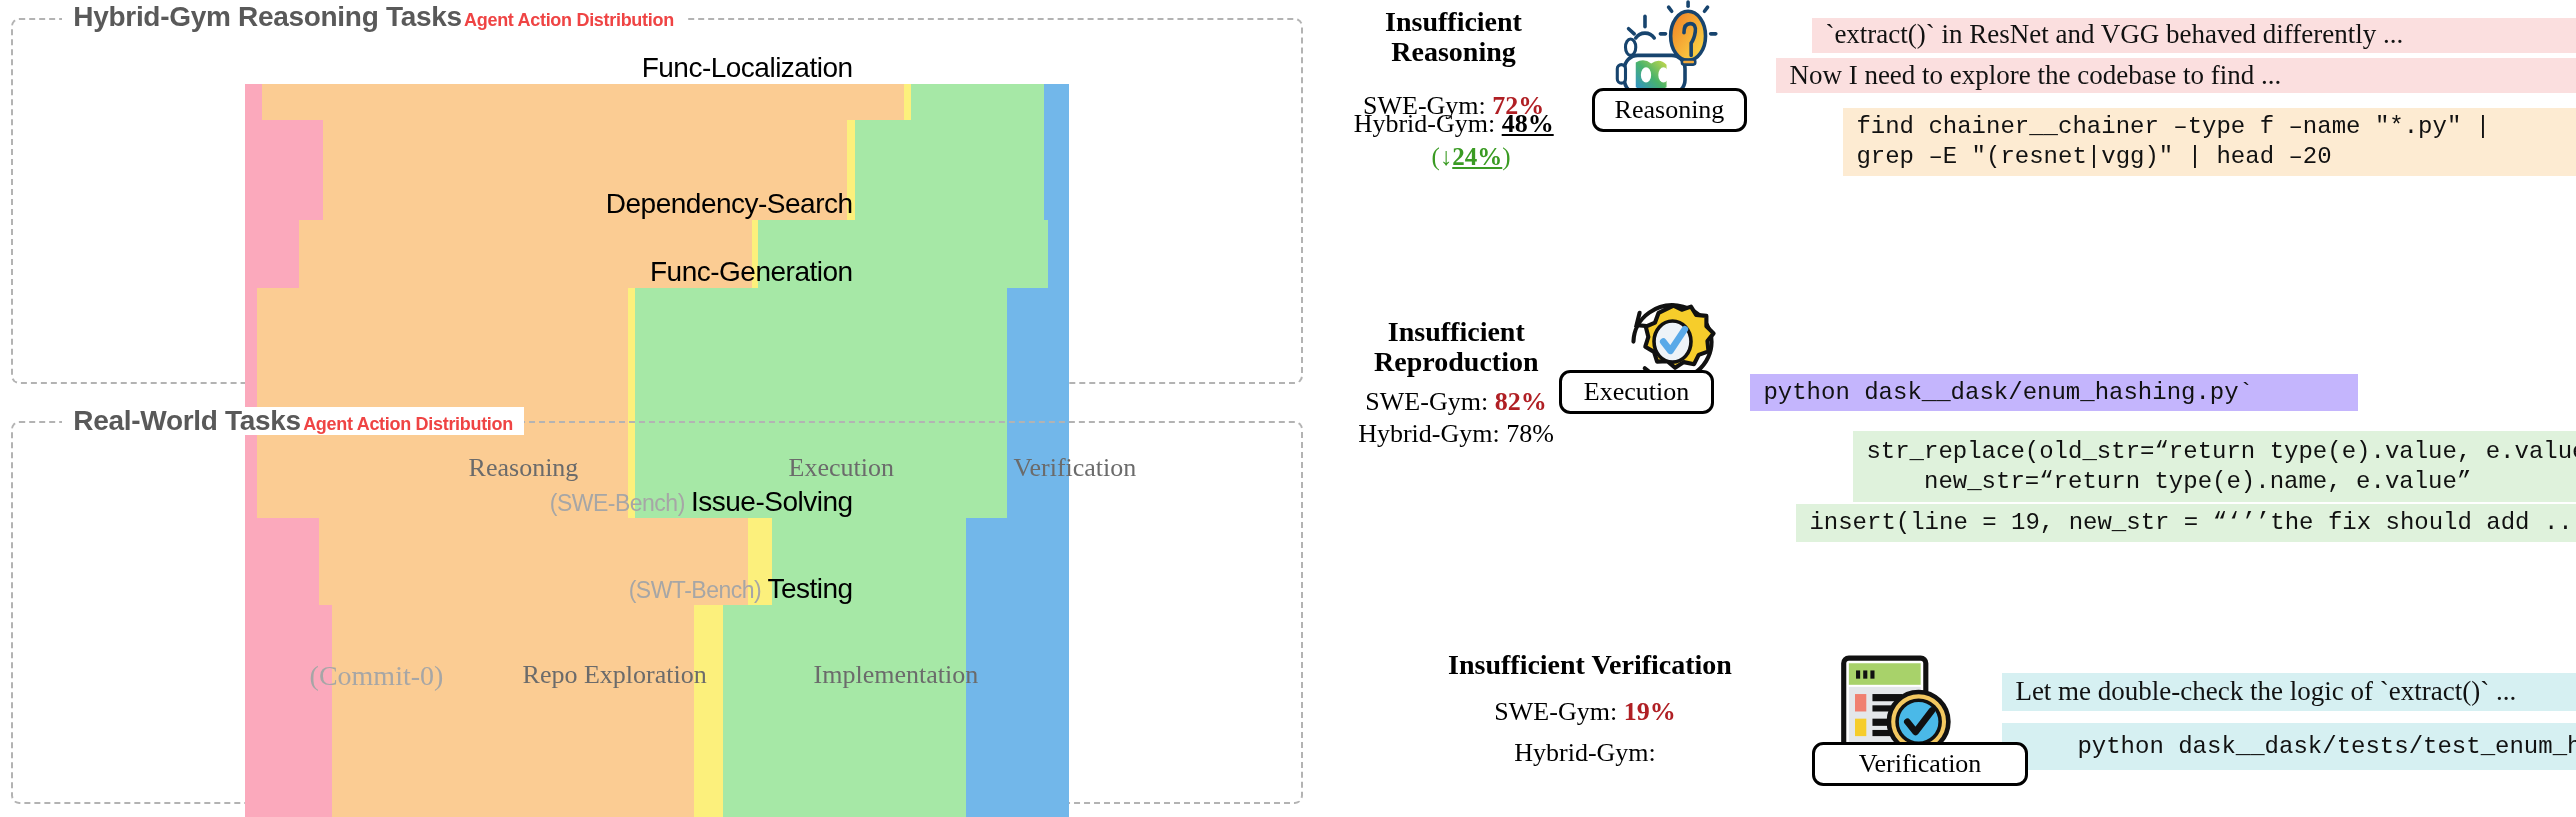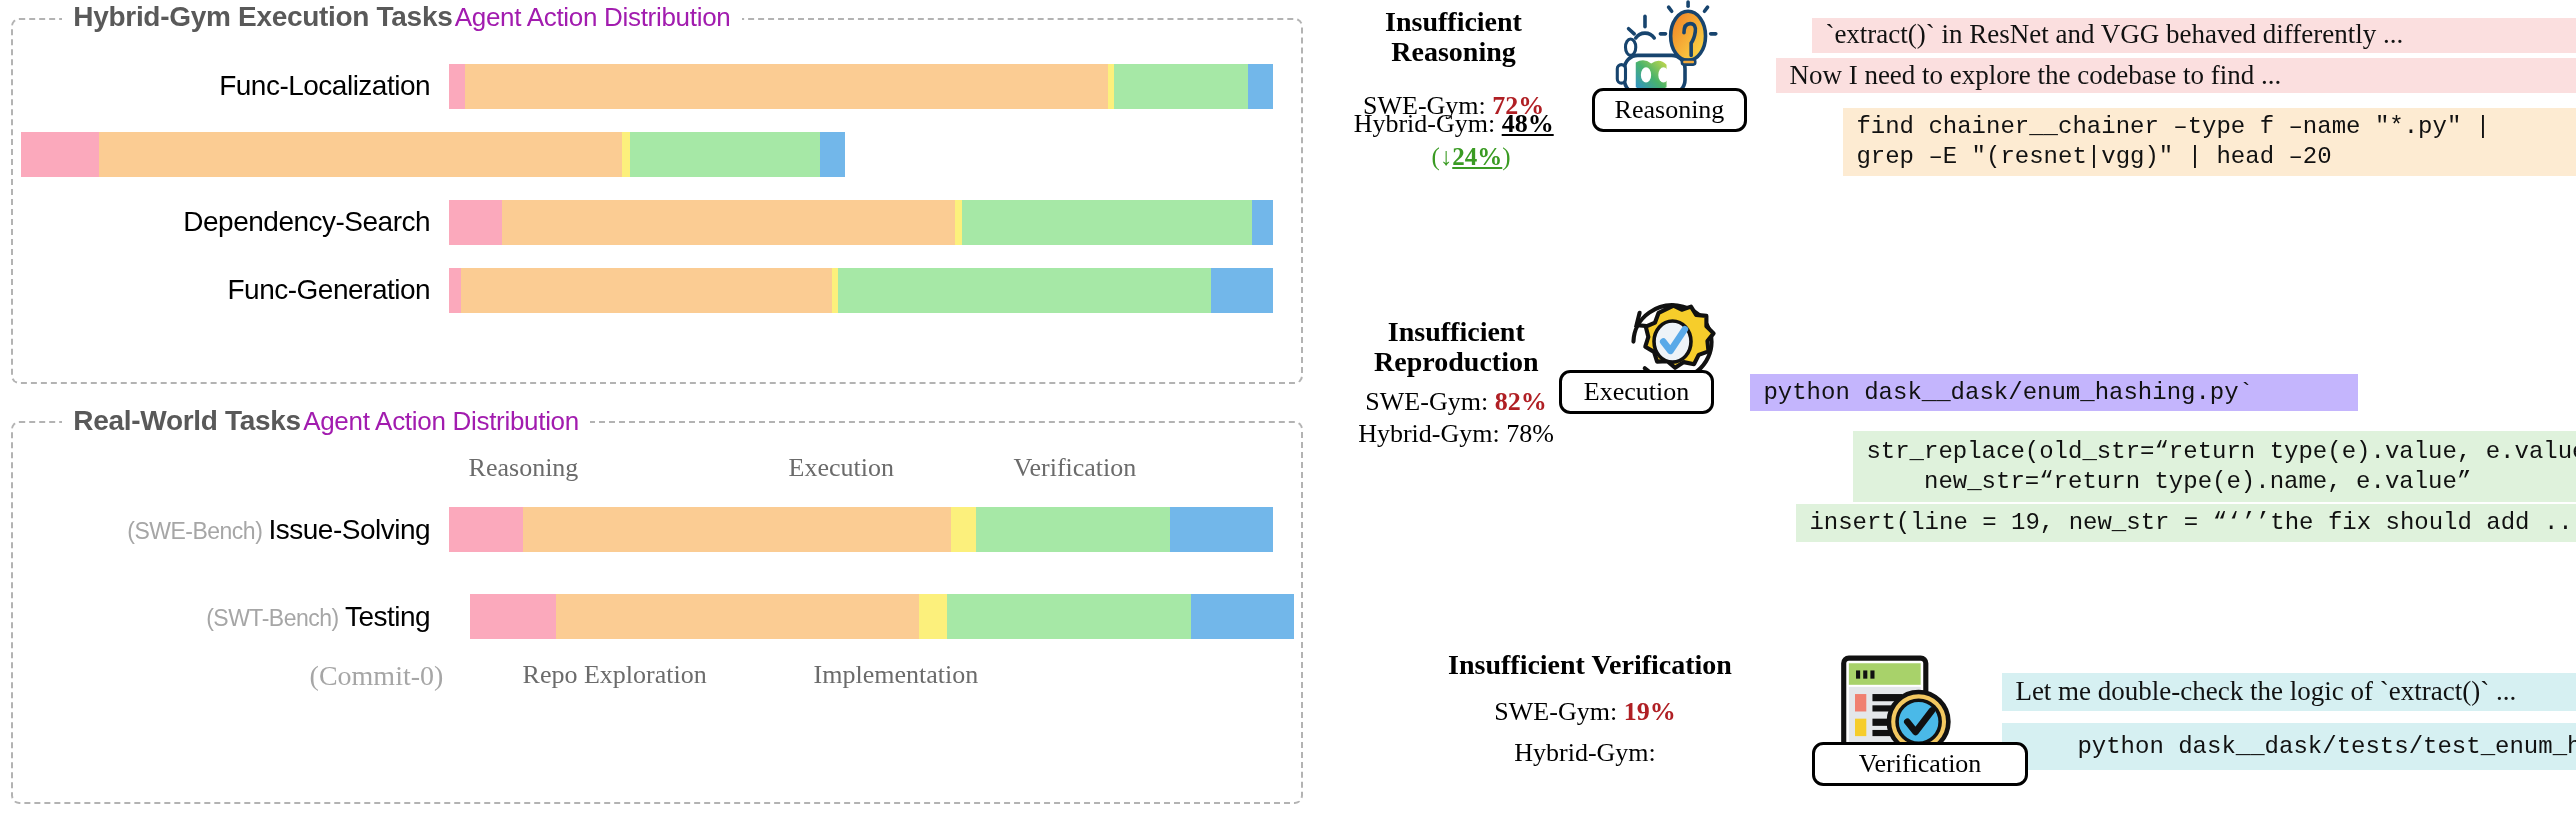--- a/index.html
+++ b/index.html
@@ -28,27 +28,27 @@
     position:absolute;
     background:#ffffff;
     padding:0 11.3px;
     white-space:nowrap;
     font-family:"Liberation Sans",sans-serif;
     line-height:1;
   }
   #panel-top-title{left:62px;top:3.1px;}
   #panel-bot-title{left:62px;top:407px;}
   .pt-strong{font-weight:bold;font-size:28px;color:#595959;letter-spacing:-0.3px;}
-  .pt-light{font-weight:normal;font-size:26px;color:#a21caf;letter-spacing:-0.3px;}
+  .pt-light{font-weight:bold;font-size:18px;color:#ef4444;letter-spacing:-0.3px;}
 
   .chart{position:absolute;}
   #chart-top{left:20.6px;top:52px;width:1273px;height:325px;}
   #chart-bot{left:20.6px;top:453px;width:1273px;height:340px;}
 
-  .row{position:relative;width:100%;display:flex;align-items:center;}
+  .row{position:relative;width:100%;display:flex;align-items:center;flex-direction:column;}
   .rowlabel{
     width:428px;text-align:right;padding-right:18.5px;box-sizing:border-box;
     font-family:"Liberation Sans",sans-serif;
     font-size:28px;color:#000000;white-space:nowrap;letter-spacing:-0.5px;
   }
   .rowlabel .paren{color:#a6a6a6;font-size:23px;margin-right:6.2px;}
   .bar{height:45px;display:flex;flex:0 0 824px;width:824px;overflow:hidden;}
   .seg{height:100%;}
 
   
@@ -114,21 +114,21 @@
 </style>
 </head>
 <body>
 
 <div class="root">
 
   <div class="left-col">
 
     <div class="dashbox" id="panel-top-box"></div>
     <div class="panel-title" id="panel-top-title">
-      <span class="pt-strong">Hybrid-Gym Execution Tasks</span>
+      <span class="pt-strong">Hybrid-Gym Reasoning Tasks</span>
       <span class="pt-light">Agent Action Distribution</span>
     </div>
 
     <div class="chart" id="chart-top">
       <div class="row" style="height:68px;">
         <div class="rowlabel">Func-Localization</div>
         <div class="bar">
           <div class="seg" style="width:2.0%;background:#FBA9BC;"></div>
           <div class="seg" style="width:78.0%;background:#FBCC93;"></div>
           <div class="seg" style="width:0.8%;background:#FCF07C;"></div>

